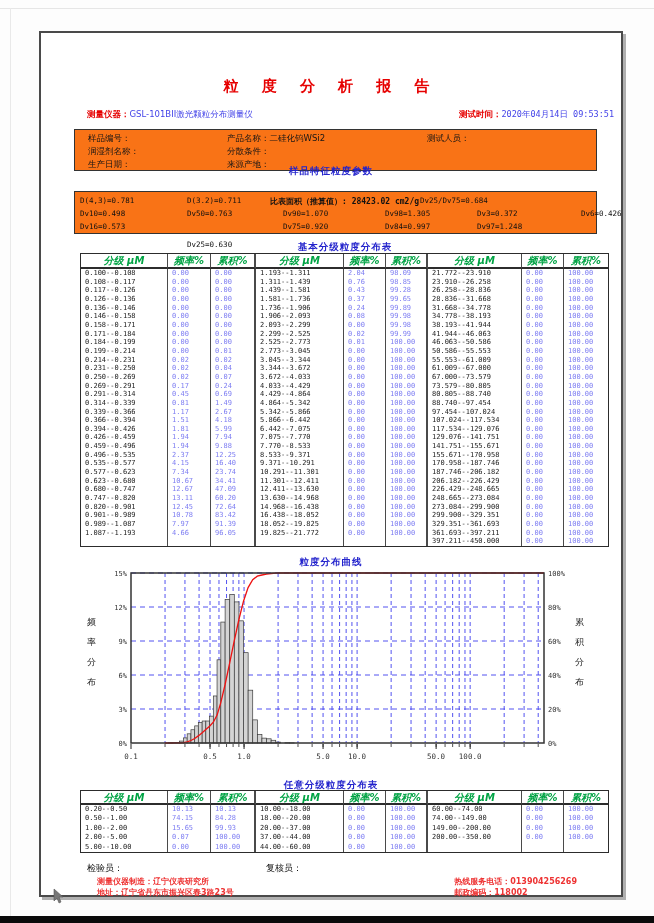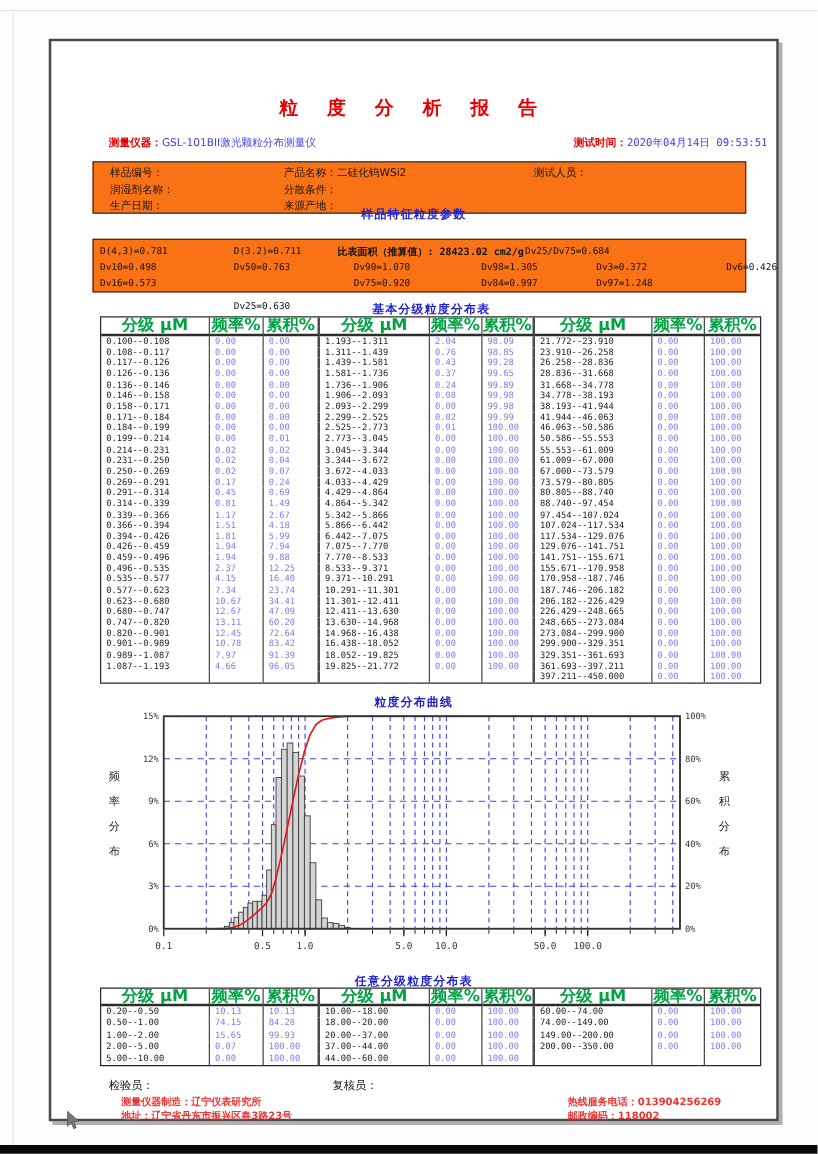--- a/index.html
+++ b/index.html
@@ -34,22 +34,22 @@
   #arb-table-title{left:0;top:746px;}
   
   .ptable{display:grid;grid-template-columns:87px 43px 45px 88px 42px 42px 94px 42px 44px;
           border:1.5px solid #2c2c2c;background:#fff;box-sizing:content-box;}
   #main-table{left:39px;top:220px;grid-template-rows:15px;grid-auto-rows:8.66px;}
   #arb-table{left:39px;top:757px;grid-template-rows:14px;grid-auto-rows:9.4px;}
   .ptable .cell{border-right:1px solid #4a4a4a;overflow:hidden;white-space:nowrap;
           font-family:"DejaVu Sans Mono",monospace;}
   .ptable .cell:nth-child(9n){border-right:none;}
   .ptable .sep{border-right-width:2px;}
-  .ptable .th{font-family:"DejaVu Sans",sans-serif;font-size:13px;color:#00a344;text-align:center;
-          border-bottom:2px solid #2c2c2c;line-height:14px;font-weight:bold;}
+  .ptable .th{font-family:"DejaVu Sans",sans-serif;font-size:10px;color:#00a344;text-align:center;
+          border-bottom:2px solid #2c2c2c;line-height:14px;font-weight:bold;font-style:italic;}
   .ptable .td{font-size:7px;line-height:8.6px;padding-left:4px;}
   #arb-table .td{line-height:9.4px;}
   .ptable .range{color:#222;}
   .ptable .num{color:#7d7df2;}
   
   #chart-title{left:0;top:523px;}
   #chart-svg{left:0;top:535px;}
   .vlabel{display:flex;flex-direction:column;gap:11px;font-size:9px;color:#222;line-height:9px;}
   #inspector-row{left:0;top:829px;width:100%;font-size:9px;color:#111;}
   #footer-left{left:56px;top:844px;font-size:8px;line-height:10.5px;color:#ee3333;font-weight:bold;}

